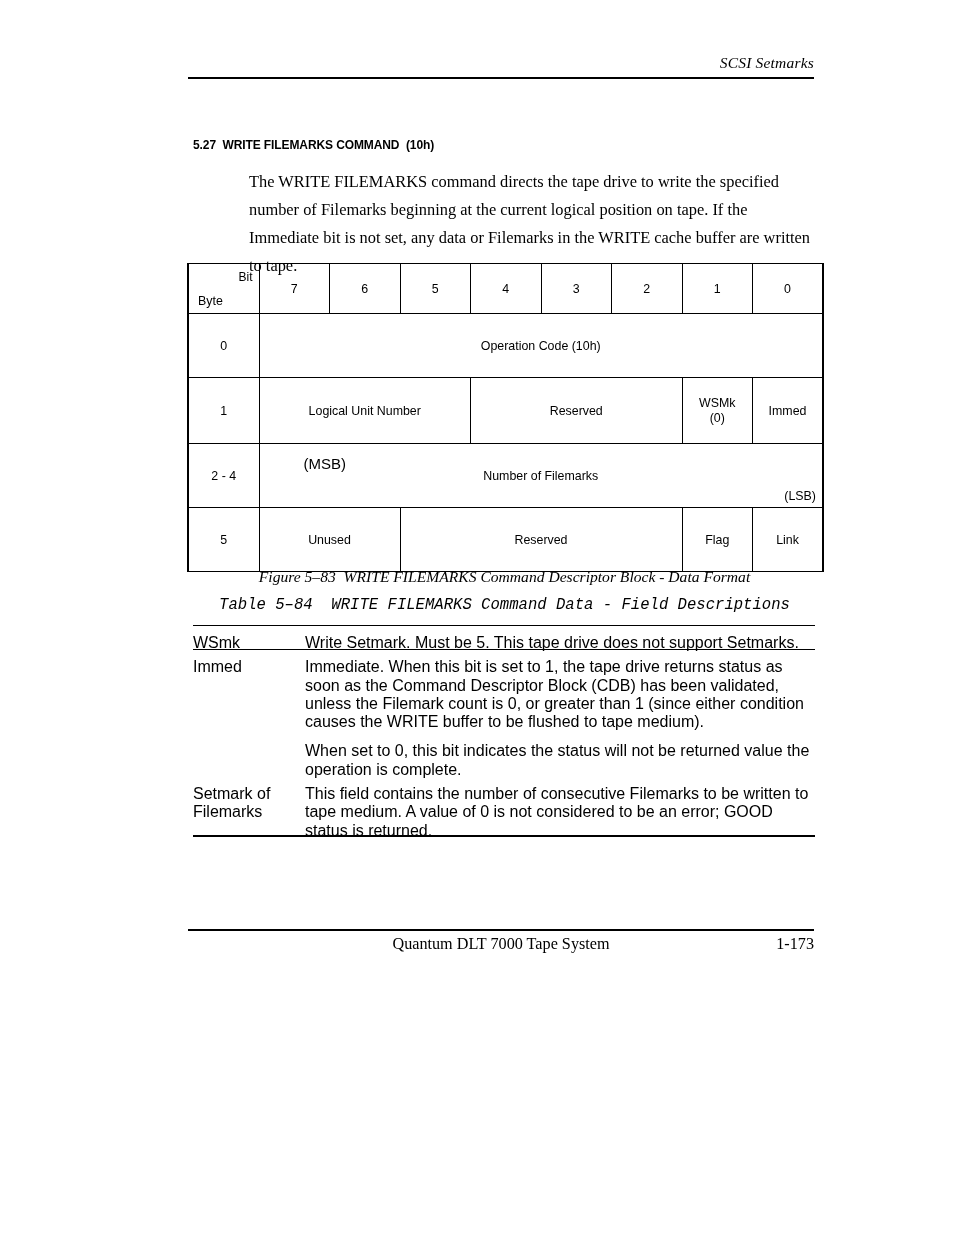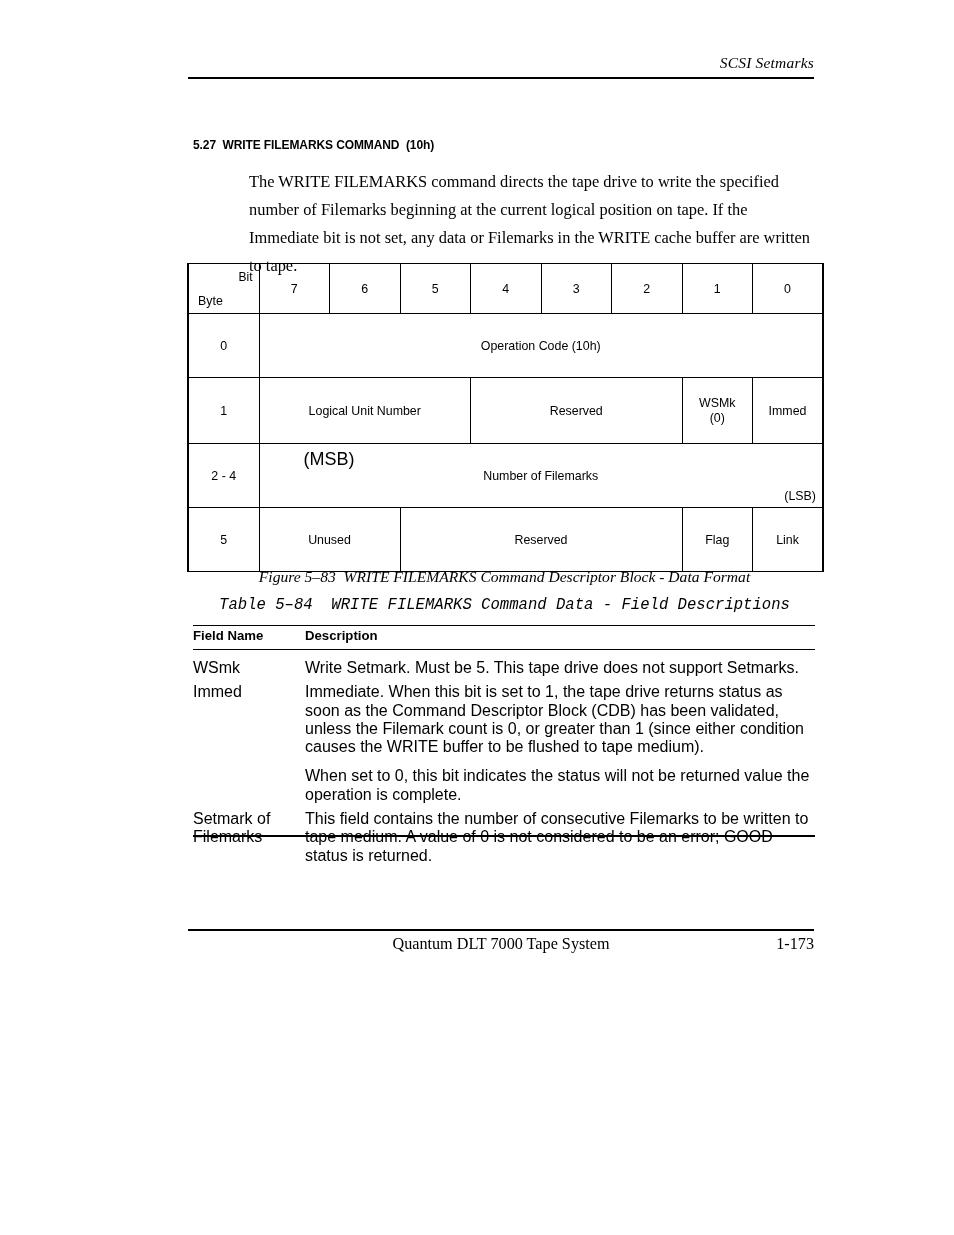--- a/index.html
+++ b/index.html
@@ -112,22 +112,22 @@
   .corner .byte-lbl {
     position: absolute;
     left: 9px;
     bottom: 5px;
     font-size: 12.4px;
   }
 
   .msb {
     position: absolute;
     left: 6px;
-    top: 5px;
-    font-size: 18px;
+    top: 11px;
+    font-size: 15px;
     padding-left: 38px;
   }
   .lsb {
     position: absolute;
     right: 6px;
     bottom: 4px;
     font-size: 12.4px;
   }
   .cell-center-txt {
     display: block;
@@ -310,24 +310,20 @@
   <div class="fields-rule-top"></div>
   <div class="fields-rule-mid"></div>
   <div class="fields-rule-bot"></div>
 
   <table class="ftable">
     <colgroup>
         <col class="c-name">
         <col>
       </colgroup>
     <tbody>
-      <tr>
-        <th class="hdr-cell">Field Name</th>
-        <th class="hdr-cell">Description</th>
-      </tr>
 
       <tr class="body-row">
         <td>
           <div class="fname">WSmk</div>
         </td>
         <td class="fdesc">
           <p>Write Setmark. Must be 5. This tape drive does not support Setmarks.</p>
         </td>
       </tr>
 

